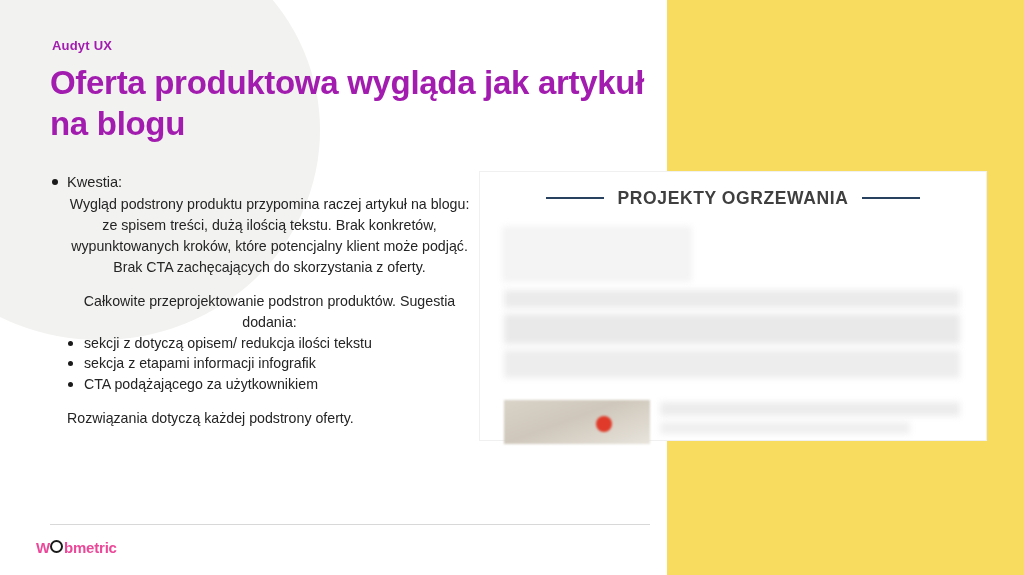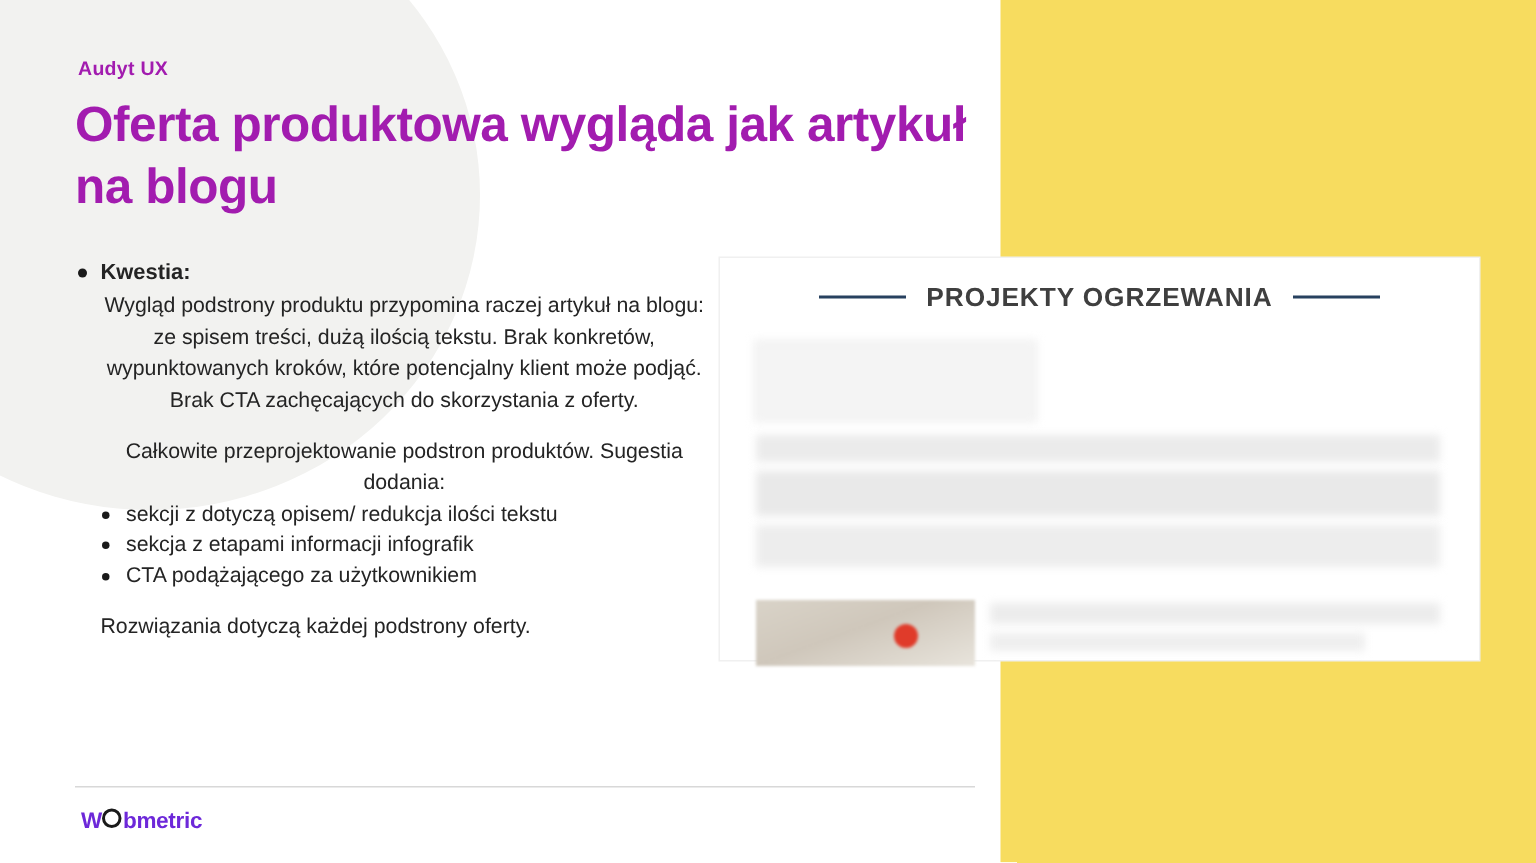--- a/index.html
+++ b/index.html
@@ -96,21 +96,21 @@
     line-height: 1.46;
   }
 
   .block {
     margin-bottom: 6px;
   }
 
   .bullet-head {
     display: flex;
     align-items: flex-start;
-    font-weight: bold;
+    font-weight: normal;
     font-size: 14.6px;
     margin-bottom: 1px;
   }
   .dot {
     width: 6px;
     height: 6px;
     border-radius: 50%;
     background: #1a1a1a;
     margin-right: 9px;
     margin-top: 7px;
@@ -210,25 +210,25 @@
   .footer-rule {
     position: absolute;
     left: 50px;
     top: 524px;
     width: 600px;
     height: 1px;
     background: #d8d8d8;
   }
   .logo {
     position: absolute;
-    left: 54px;
+    left: 36px;
     top: 539px;
     font-size: 15px;
     font-weight: bold;
-    color: #6d28d9;
+    color: #ec4899;
     letter-spacing: -0.2px;
   }
   .logo .o {
     display: inline-block;
     width: 9px;
     height: 9px;
     border: 2.5px solid #1a1a1a;
     border-radius: 50%;
     margin: 0 0.5px;
     position: relative;

